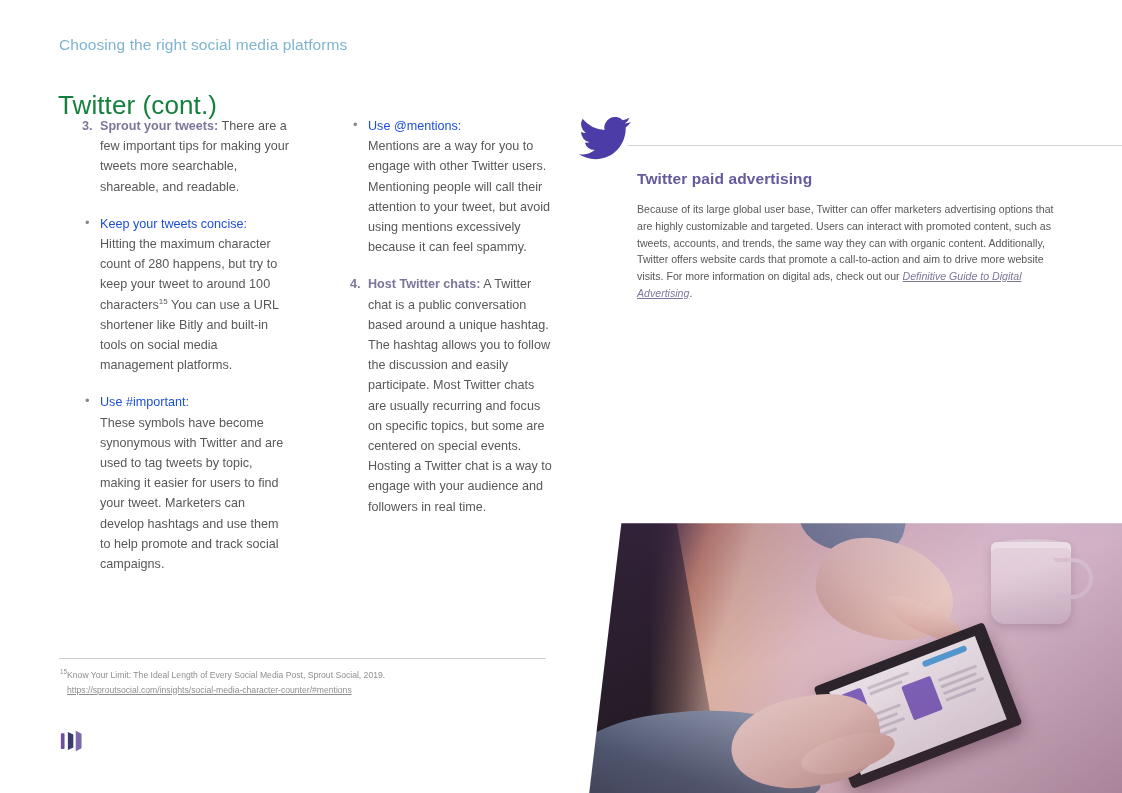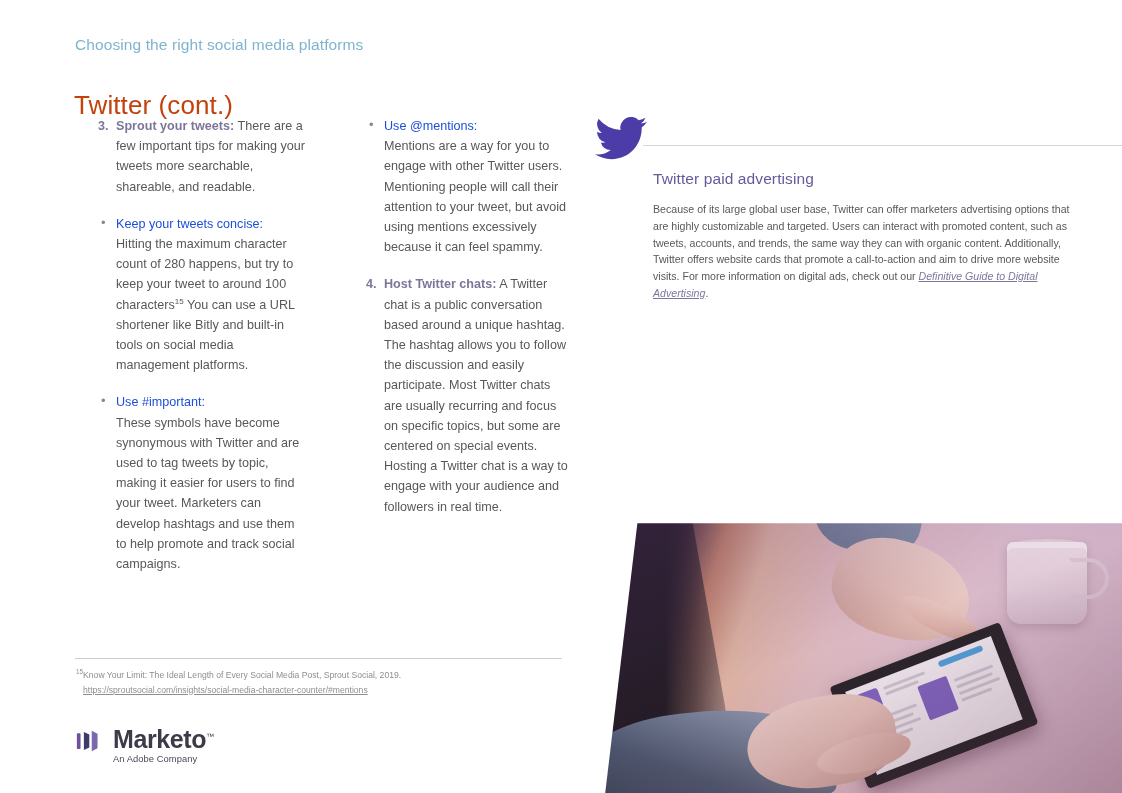--- a/index.html
+++ b/index.html
@@ -14,39 +14,38 @@
     position: relative;
     overflow: hidden;
     font-family: "Liberation Sans", sans-serif;
     -webkit-font-smoothing: antialiased;
   }
 
   .page {
     position: absolute;
     inset: 0;
     background: #ffffff;
-    margin-left: 16px;
   }
 
   
   .eyebrow {
     position: absolute;
     left: 59px;
     top: 36px;
     font-size: 15.5px;
     letter-spacing: 0.1px;
     color: #7fb4cf;
     font-weight: 400;
   }
   .page-title {
     position: absolute;
     left: 58px;
     top: 73px;
     font-size: 26px;
-    color: #c2410c;
+    color: #15803d;
     font-weight: 400;
     letter-spacing: 0.1px;
   }
 
   
   .col {
     position: absolute;
     top: 116px;
     font-size: 12.6px;
     line-height: 20.2px;
@@ -110,21 +109,21 @@
     width: 495px;
     height: 1px;
     background: #d6d6d6;
   }
   .panel-title {
     position: absolute;
     left: 637px;
     top: 170px;
     font-size: 15.5px;
     color: #635a9c;
-    font-weight: 400;
+    font-weight: 700;
     letter-spacing: 0.1px;
   }
   .panel-body {
     position: absolute;
     left: 637px;
     top: 201px;
     width: 420px;
     font-size: 10.6px;
     line-height: 16.8px;
     color: #585858;
@@ -450,19 +449,15 @@
     <span class="fn-sup">15</span><span>Know Your Limit: The Ideal Length of Every Social Media Post, Sprout Social, 2019.</span>
     <a class="footnote-url" href="#">https://sproutsocial.com/insights/social-media-character-counter/#mentions</a>
   </div>
 
   <div class="logo">
     <svg class="logo-mark" viewBox="0 0 32 32" aria-hidden="true">
       <rect x="1" y="7" width="4.2" height="18" rx="1" fill="#6f4f9e"></rect>
       <path d="M9 5.6 L15.2 8.6 V23.4 L9 26.4 Z" fill="#3b3b6e"></path>
       <path d="M18 4.2 L24.6 7.6 V24.4 L18 27.8 Z" fill="#7b68ae"></path>
     </svg>
-    <div class="logo-text">
-      <div class="logo-word"><span>Marketo</span><span class="logo-tm">™</span></div>
-      <div class="logo-sub">An Adobe Company</div>
-    </div>
   </div>
 
 </div>
 
 </body></html>

